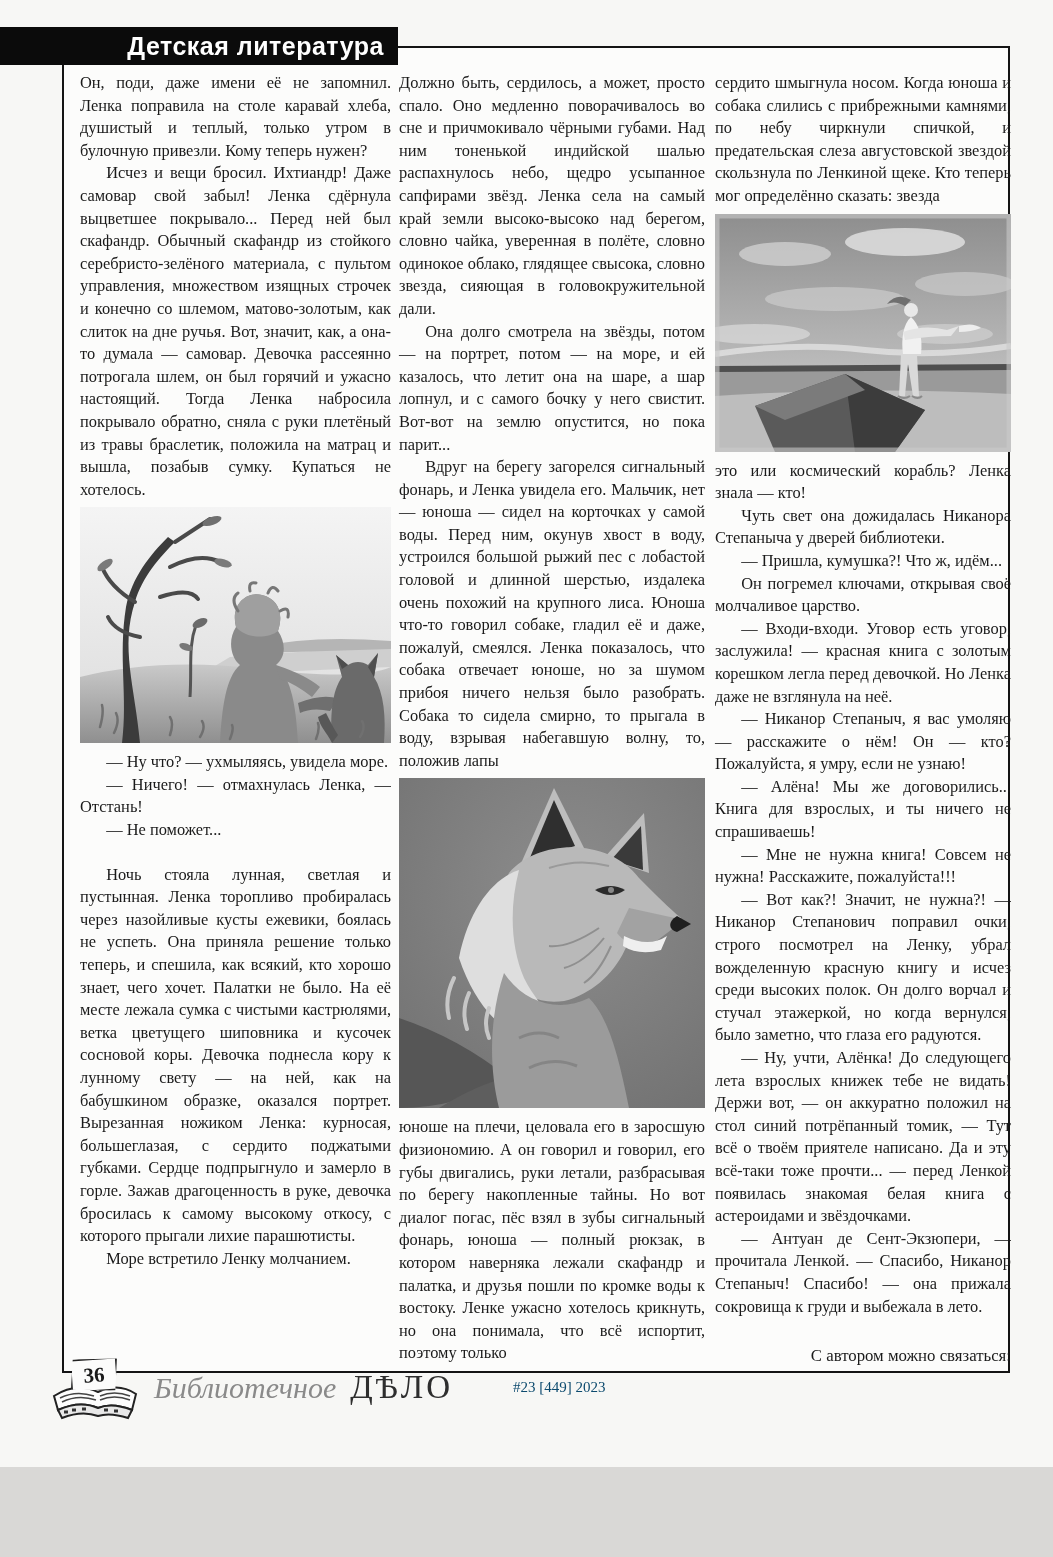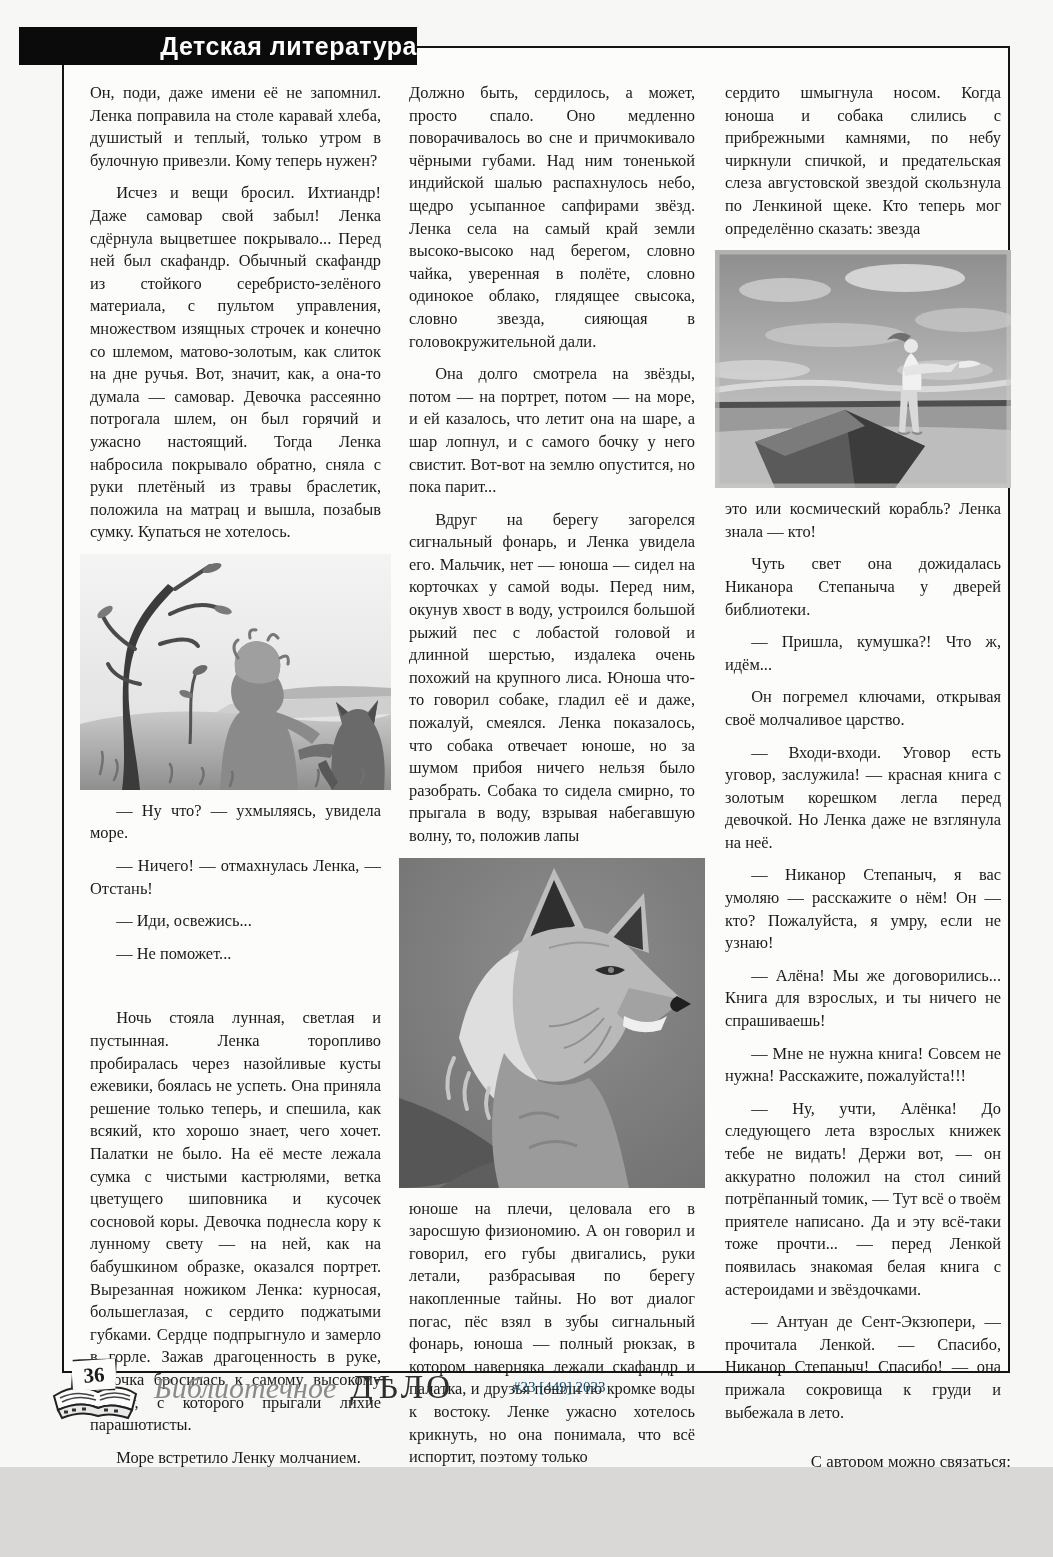--- a/index.html
+++ b/index.html
@@ -13,32 +13,32 @@
   .bottom-band{position:absolute;left:0;bottom:0;width:1053px;height:90px;background:#d9d8d6;}
   
   .frame{
     position:absolute;left:62px;top:46px;width:948px;height:1327px;
     border:2px solid #141414;background:#fcfcfb;box-sizing:border-box;
   }
   
   .header-bar{
     position:absolute;left:0;top:27px;width:398px;height:38px;
     background:#0b0b0b;display:flex;align-items:center;justify-content:flex-end;
-    box-sizing:border-box;z-index:5;margin-left:19px;
+    padding-right:14px;box-sizing:border-box;z-index:5;
   }
   .header-bar .title{
     color:#ffffff;font-family:"Liberation Sans", sans-serif;
     font-weight:bold;font-size:25px;letter-spacing:.5px;white-space:nowrap;
   }
   
   .col{position:absolute;top:72px;font-size:16.4px;line-height:22.6px;text-align:justify;}
   .col-1{left:80px;width:311px;}
   .col-2{left:399px;width:306px;}
   .col-3{left:715px;width:296px;}
-  .col p{margin:10px;text-indent:1.6em;}
+  .col p{margin:0;text-indent:1.6em;}
   .col p.noindent{text-indent:0;}
   .gap{height:22px;}
   figure{margin:6px 0 8px 0;}
   figure svg{display:block;}
   .contact{margin-top:26px;text-align:right;font-weight:normal;font-size:16.8px;line-height:24px;}
   .contact .email{display:block;}
   
   .footer{position:absolute;left:48px;top:1352px;height:70px;display:flex;align-items:center;z-index:6;}
   .pagebook{position:relative;width:92px;height:70px;}
   .pagebook .pagenum{
@@ -102,21 +102,20 @@
       <path d="M252 236 C250 208 252 184 262 170 L256 148 L268 158 C274 154 282 154 288 158 L298 146 L294 170 C304 186 306 210 304 236 Z" fill="#6a6a6a"></path>
       <path d="M256 148 L268 158 L262 162 Z M298 146 L294 170 L288 160 Z" fill="#4e4e4e"></path>
       <path d="M252 236 C246 224 240 220 238 210 L246 206 C250 214 254 222 258 228 Z" fill="#585858"></path>
 
       <path d="M20 220 q4 -14 2 -22 M34 226 q6 -12 2 -20 M90 228 q4 -12 0 -18 M120 230 q6 -10 2 -16 M150 232 q4 -10 2 -14 M236 232 q4 -10 2 -16 M280 230 q6 -10 2 -16" stroke="#707070" stroke-width="2.5" fill="none" stroke-linecap="round"></path>
     </svg>
   </figure>
 
   <p>— Ну что? — ухмыляясь, увидела море.</p>
   <p>— Ничего! — отмахнулась Ленка, — Отстань!</p>
-  <p>— Иди, освежись...</p>
   <p>— Не поможет...</p>
   <div class="gap"></div>
   <p>Ночь стояла лунная, светлая и пустынная. Ленка торопливо пробиралась через назойливые кусты ежевики, боялась не успеть. Она приняла решение только теперь, и спешила, как всякий, кто хорошо знает, чего хочет. Палатки не было. На её месте лежала сумка с чистыми кастрюлями, ветка цветущего шиповника и кусочек сосновой коры. Девочка поднесла кору к лунному свету — на ней, как на бабушкином образке, оказался портрет. Вырезанная ножиком Ленка: курносая, большеглазая, с сердито поджатыми губками. Сердце подпрыгнуло и замерло в горле. Зажав драгоценность в руке, девочка бросилась к самому высокому откосу, с которого прыгали лихие парашютисты.</p>
   <p>Море встретило Ленку молчанием.</p>
 </div>
 
 <div class="col col-2">
   <p class="noindent">Должно быть, сердилось, а может, просто спало. Оно медленно поворачивалось во сне и причмокивало чёрными губами. Над ним тоненькой индийской шалью распахнулось небо, щедро усыпанное сапфирами звёзд. Ленка села на самый край земли высоко-высоко над берегом, словно чайка, уверенная в полёте, словно одинокое облако, глядящее свысока, словно звезда, сияющая в головокружительной дали.</p>
   <p>Она долго смотрела на звёзды, потом — на портрет, потом — на море, и ей казалось, что летит она на шаре, а шар лопнул, и с самого бочку у него свистит. Вот-вот на землю опустится, но пока парит...</p>
   <p>Вдруг на берегу загорелся сигнальный фонарь, и Ленка увидела его. Мальчик, нет — юноша — сидел на корточках у самой воды. Перед ним, окунув хвост в воду, устроился большой рыжий пес с лобастой головой и длинной шерстью, издалека очень похожий на крупного лиса. Юноша что-то говорил собаке, гладил её и даже, пожалуй, смеялся. Ленка показалось, что собака отвечает юноше, но за шумом прибоя ничего нельзя было разобрать. Собака то сидела смирно, то прыгала в воду, взрывая набегавшую волну, то, положив лапы</p>
@@ -205,20 +204,21 @@
   </figure>
 
   <p class="noindent">это или космический корабль? Ленка знала — кто!</p>
   <p>Чуть свет она дожидалась Никанора Степаныча у дверей библиотеки.</p>
   <p>— Пришла, кумушка?! Что ж, идём...</p>
   <p>Он погремел ключами, открывая своё молчаливое царство.</p>
   <p>— Входи-входи. Уговор есть уговор, заслужила! — красная книга с золотым корешком легла перед девочкой. Но Ленка даже не взглянула на неё.</p>
   <p>— Никанор Степаныч, я вас умоляю — расскажите о нём! Он — кто? Пожалуйста, я умру, если не узнаю!</p>
   <p>— Алёна! Мы же договорились... Книга для взрослых, и ты ничего не спрашиваешь!</p>
   <p>— Мне не нужна книга! Совсем не нужна! Расскажите, пожалуйста!!!</p>
+  <p>— Вот как?! Значит, не нужна?! — Никанор Степанович поправил очки, строго посмотрел на Ленку, убрал вожделенную красную книгу и исчез среди высоких полок. Он долго ворчал и стучал этажеркой, но когда вернулся, было заметно, что глаза его радуются.</p>
   <p>— Ну, учти, Алёнка! До следующего лета взрослых книжек тебе не видать! Держи вот, — он аккуратно положил на стол синий потрёпанный томик, — Тут всё о твоём приятеле написано. Да и эту всё-таки тоже прочти... — перед Ленкой появилась знакомая белая книга с астероидами и звёздочками.</p>
   <p>— Антуан де Сент-Экзюпери, — прочитала Ленкой. — Спасибо, Никанор Степаныч! Спасибо! — она прижала сокровища к груди и выбежала в лето.</p>
 
   <div class="contact">
     <span>С автором можно связаться:</span>
   </div>
 </div>
 
 <div class="footer">
   <div class="pagebook">

